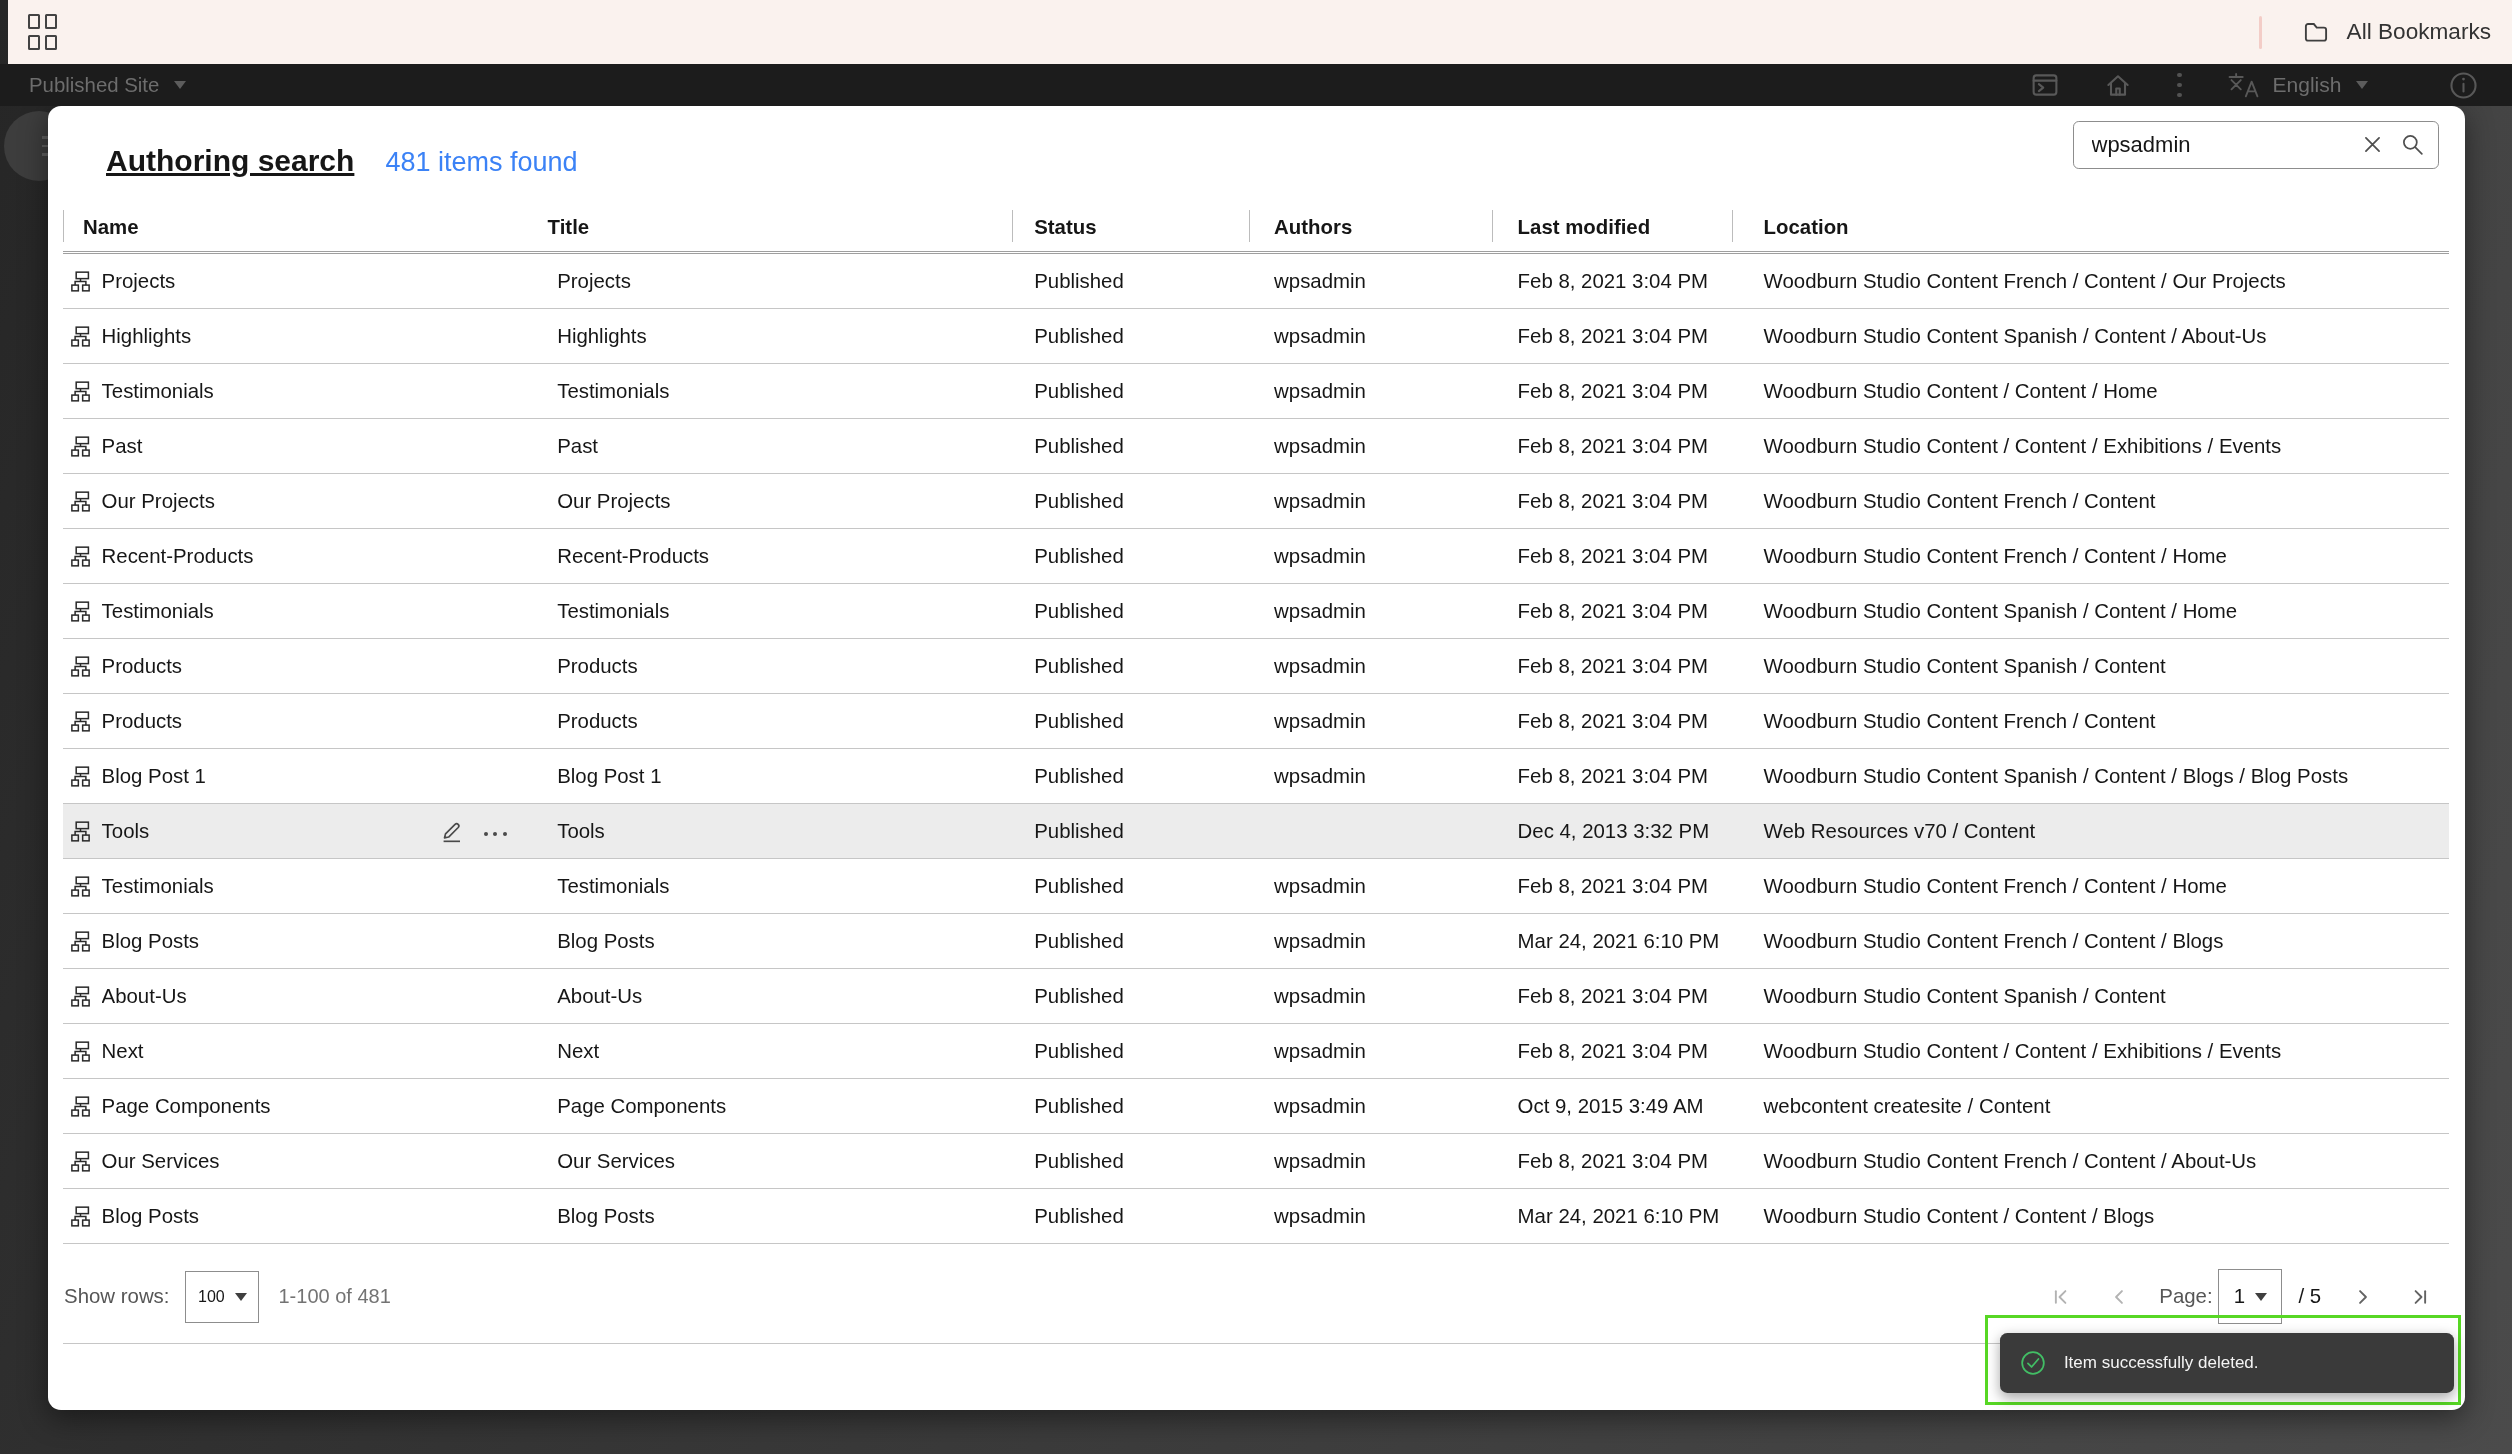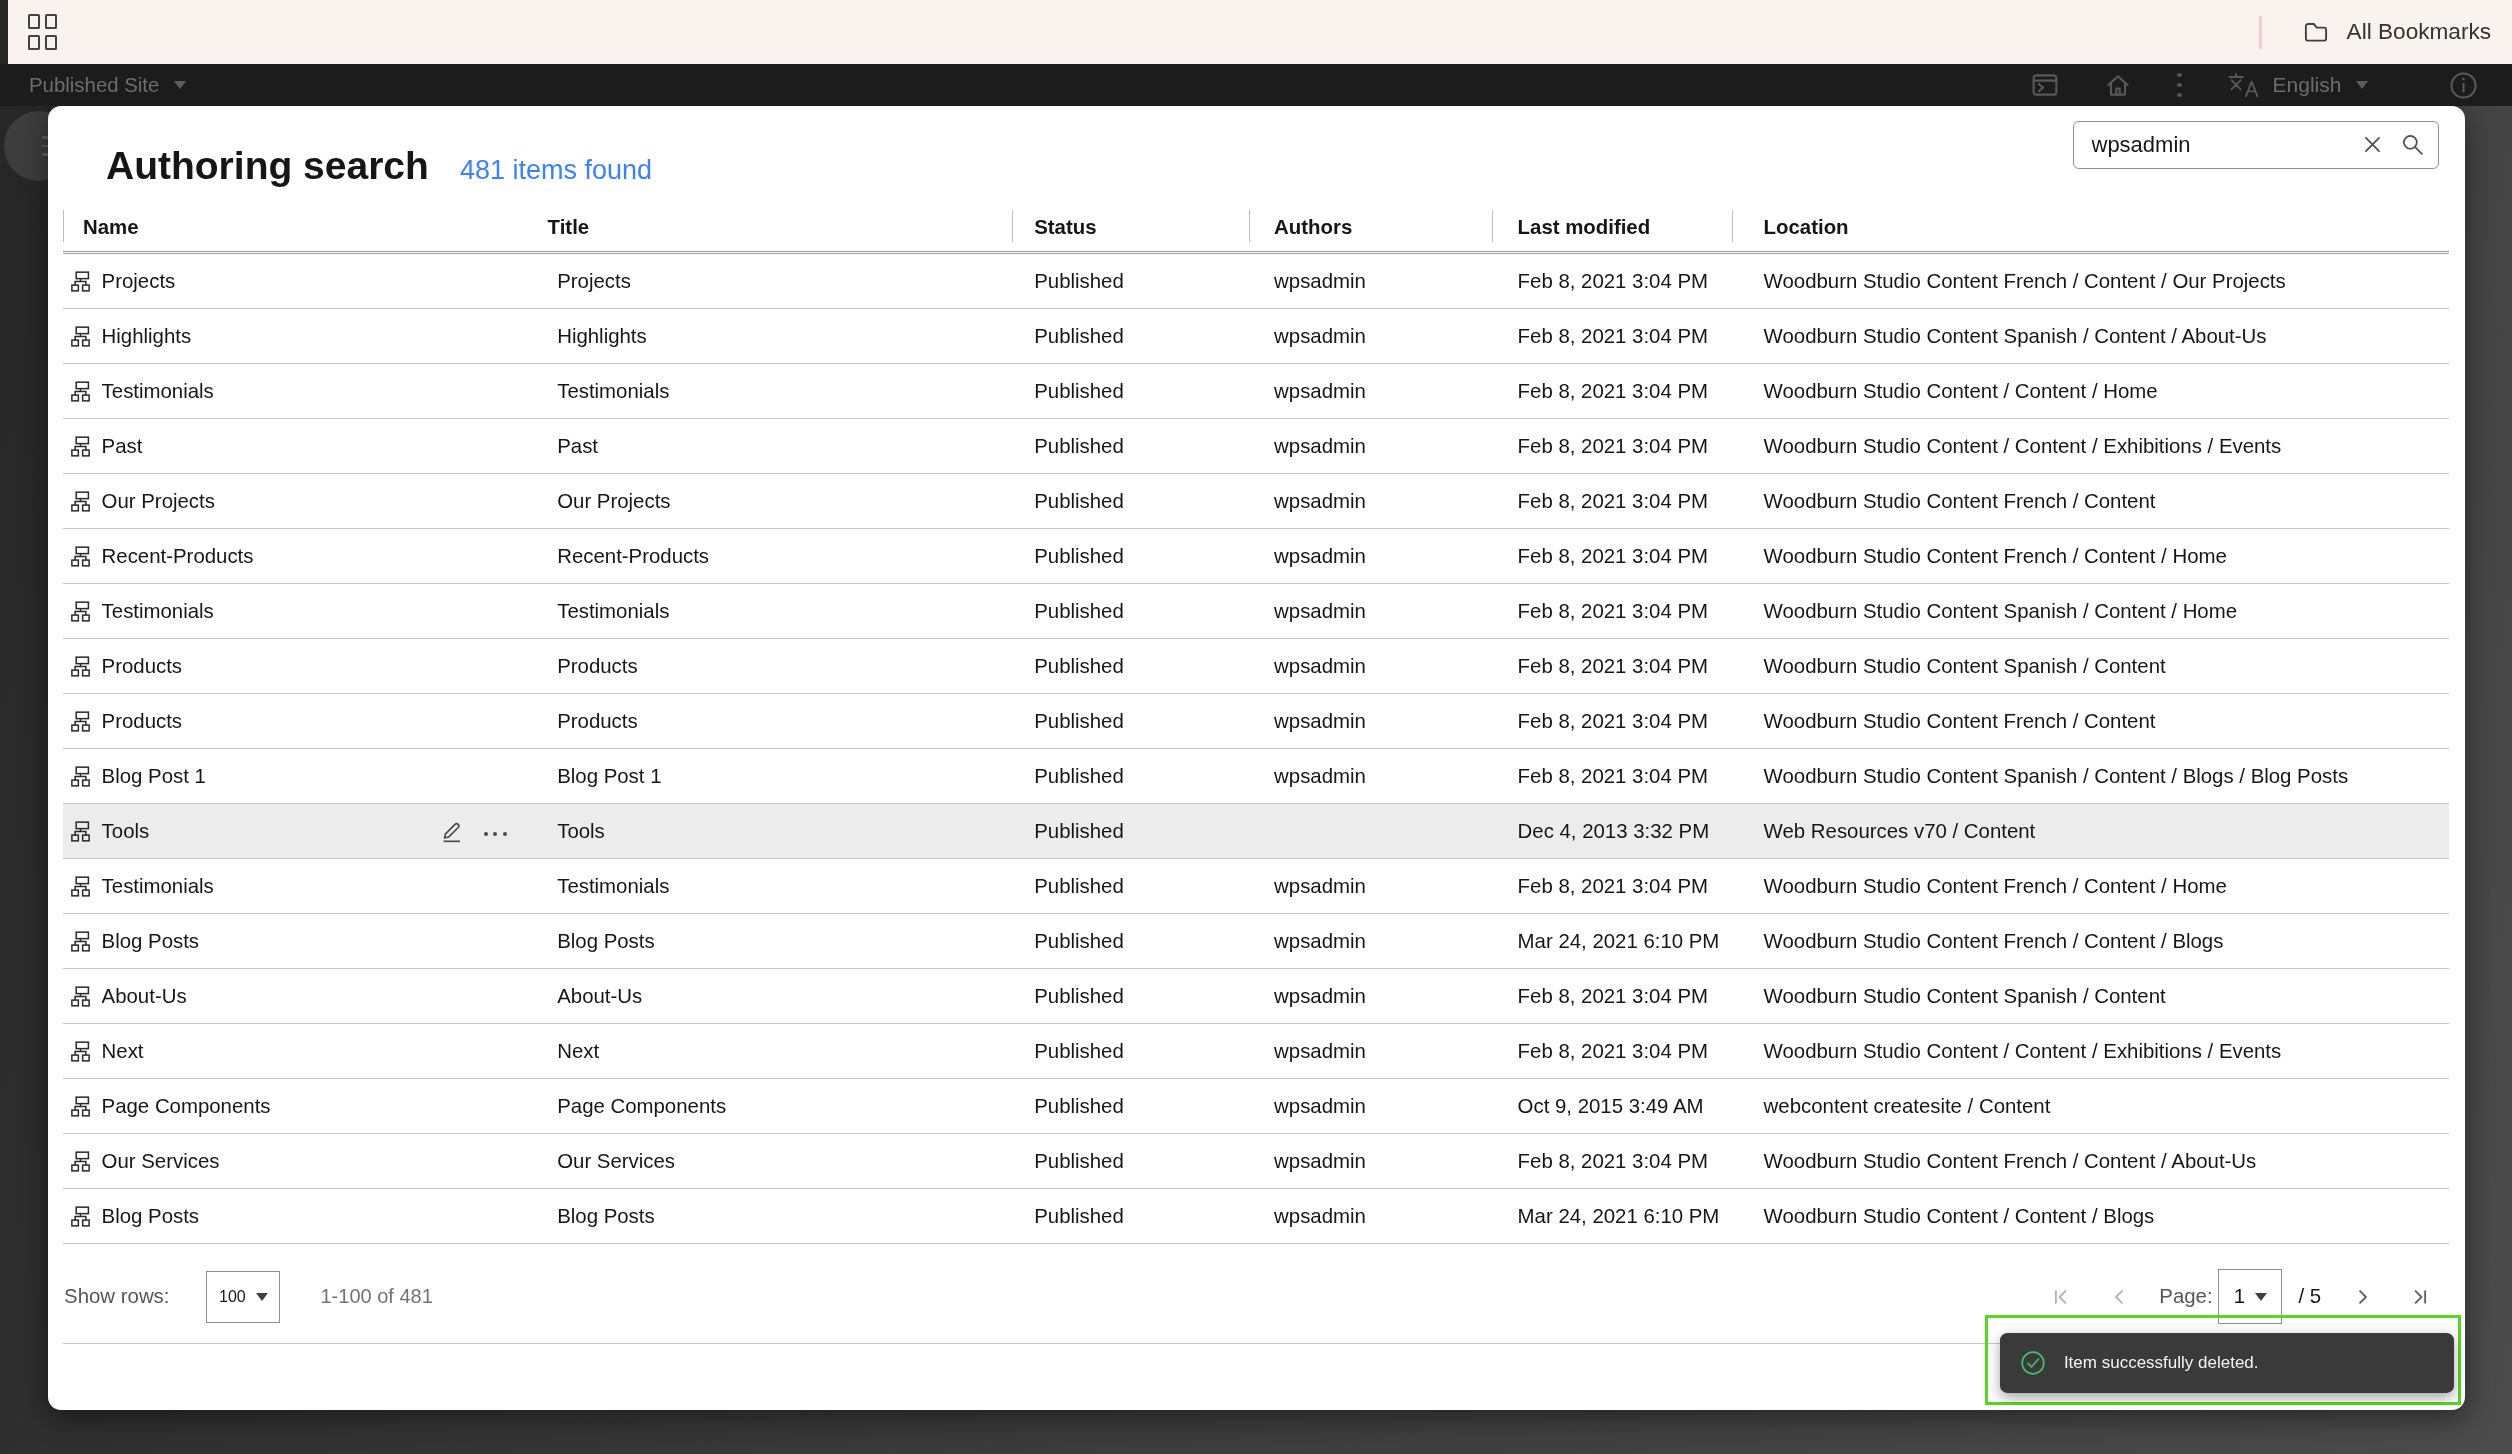--- a/index.html
+++ b/index.html
@@ -52,21 +52,21 @@
   .menu-circle i { width: 19px; height: 2.5px; background: #5e5e5e; }
 
   
   .panel {
     position: absolute; left: 48px; top: 106px; width: 2417px; height: 1304px;
     background: #ffffff; border-radius: 13px; z-index: 2;
     box-shadow: 0 7.3px 29px rgba(0,0,0,0.45);
   }
   .panel-header { position: relative; height: 98px; }
   .title-row { position: absolute; left: 58px; top: 38px; display: flex; align-items: baseline; }
-  .page-title { font-size: 39px; font-weight: 700; color: #161616; }
+  .page-title { font-size: 30px; font-weight: 700; color: #161616; text-decoration: underline; }
   .result-count { font-size: 27px; color: #3b82f6; margin-left: 31px; }
   .search-wrap { position: absolute; right: 26px; top: 14.6px; width: 366px; height: 48px; }
   .search-input {
     width: 100%; height: 100%; border: 1.5px solid #8d8d8d; border-radius: 5.8px;
     font-family: "Liberation Sans", sans-serif; font-size: 22px; color: #161616;
     padding: 0 87px 0 17.5px; outline: none; background: #fff;
   }
   .search-icons { position: absolute; right: 14.6px; top: 0; height: 100%; display: flex; align-items: center; gap: 19px; }
   .clear-icon, .magnifier-icon { stroke: #4f4f4f; fill: none; stroke-width: 2.4; stroke-linecap: round; cursor: pointer; }
   .clear-icon { width: 19px; height: 19px; }
@@ -106,21 +106,21 @@
   .sitemap-icon { width: 25px; height: 23px; stroke: #2a2a2a; fill: none; stroke-width: 2.1; margin-left: 5.8px; display: block; }
   .row-actions { position: absolute; left: 376px; top: 50%; transform: translateY(-50%); display: flex; align-items: center; gap: 19px; }
   .edit-icon { width: 26px; height: 26px; stroke: #4a4a4a; fill: none; stroke-width: 2.2; stroke-linejoin: round; cursor: pointer; }
   .overflow-icon { display: flex; gap: 5.1px; cursor: pointer; padding-top: 5.8px; }
   .overflow-icon i { width: 4.4px; height: 4.4px; border-radius: 50%; background: #4a4a4a; }
 
   
   .panel-footer {
     position: absolute; left: 14.6px; top: 1144px; width: 2386px; height: 94px;
     border-bottom: 0.7px solid #c6c6c6;
-    display: flex; align-items: center; gap: 21px;
+    display: flex; align-items: center;
   }
   .show-rows-label { font-size: 20.4px; color: #565656; margin-left: 1.5px; }
   .page-size-select {
     margin-left: 16px; width: 74px; height: 52px; border: 1.5px solid #8d8d8d;
     display: flex; align-items: center; justify-content: center; gap: 10.2px; cursor: pointer; background: #fff;
   }
   .page-size-value { font-size: 16px; color: #161616; }
   .select-caret { width: 0; height: 0; border-left: 6.6px solid transparent; border-right: 6.6px solid transparent; border-top: 8px solid #3f3f3f; }
   .range-label { font-size: 20px; color: #737373; margin-left: 19px; }
 

